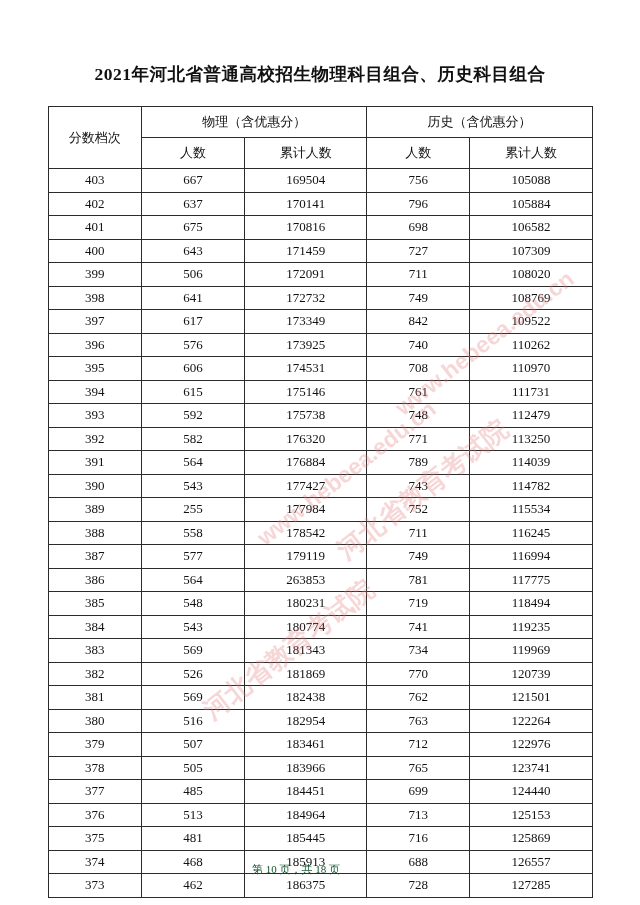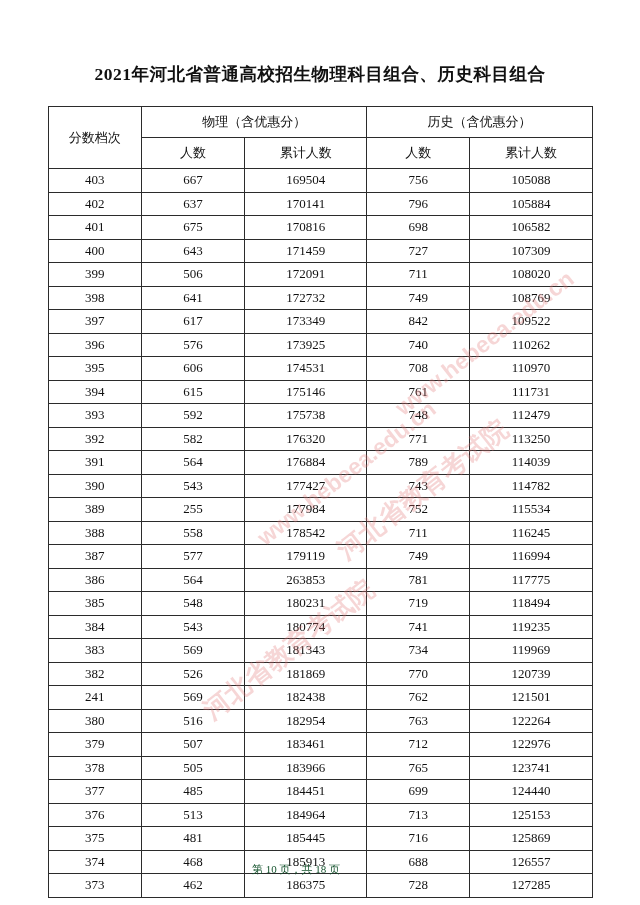--- a/index.html
+++ b/index.html
@@ -313,21 +313,21 @@
             <td class="c-cum">119969</td>
           </tr>
           <tr>
             <td class="c-score">382</td>
             <td class="c-num">526</td>
             <td class="c-cum">181869</td>
             <td class="c-num">770</td>
             <td class="c-cum">120739</td>
           </tr>
           <tr>
-            <td class="c-score">241</td>
+            <td class="c-score">381</td>
             <td class="c-num">569</td>
             <td class="c-cum">182438</td>
             <td class="c-num">762</td>
             <td class="c-cum">121501</td>
           </tr>
           <tr>
             <td class="c-score">380</td>
             <td class="c-num">516</td>
             <td class="c-cum">182954</td>
             <td class="c-num">763</td>

